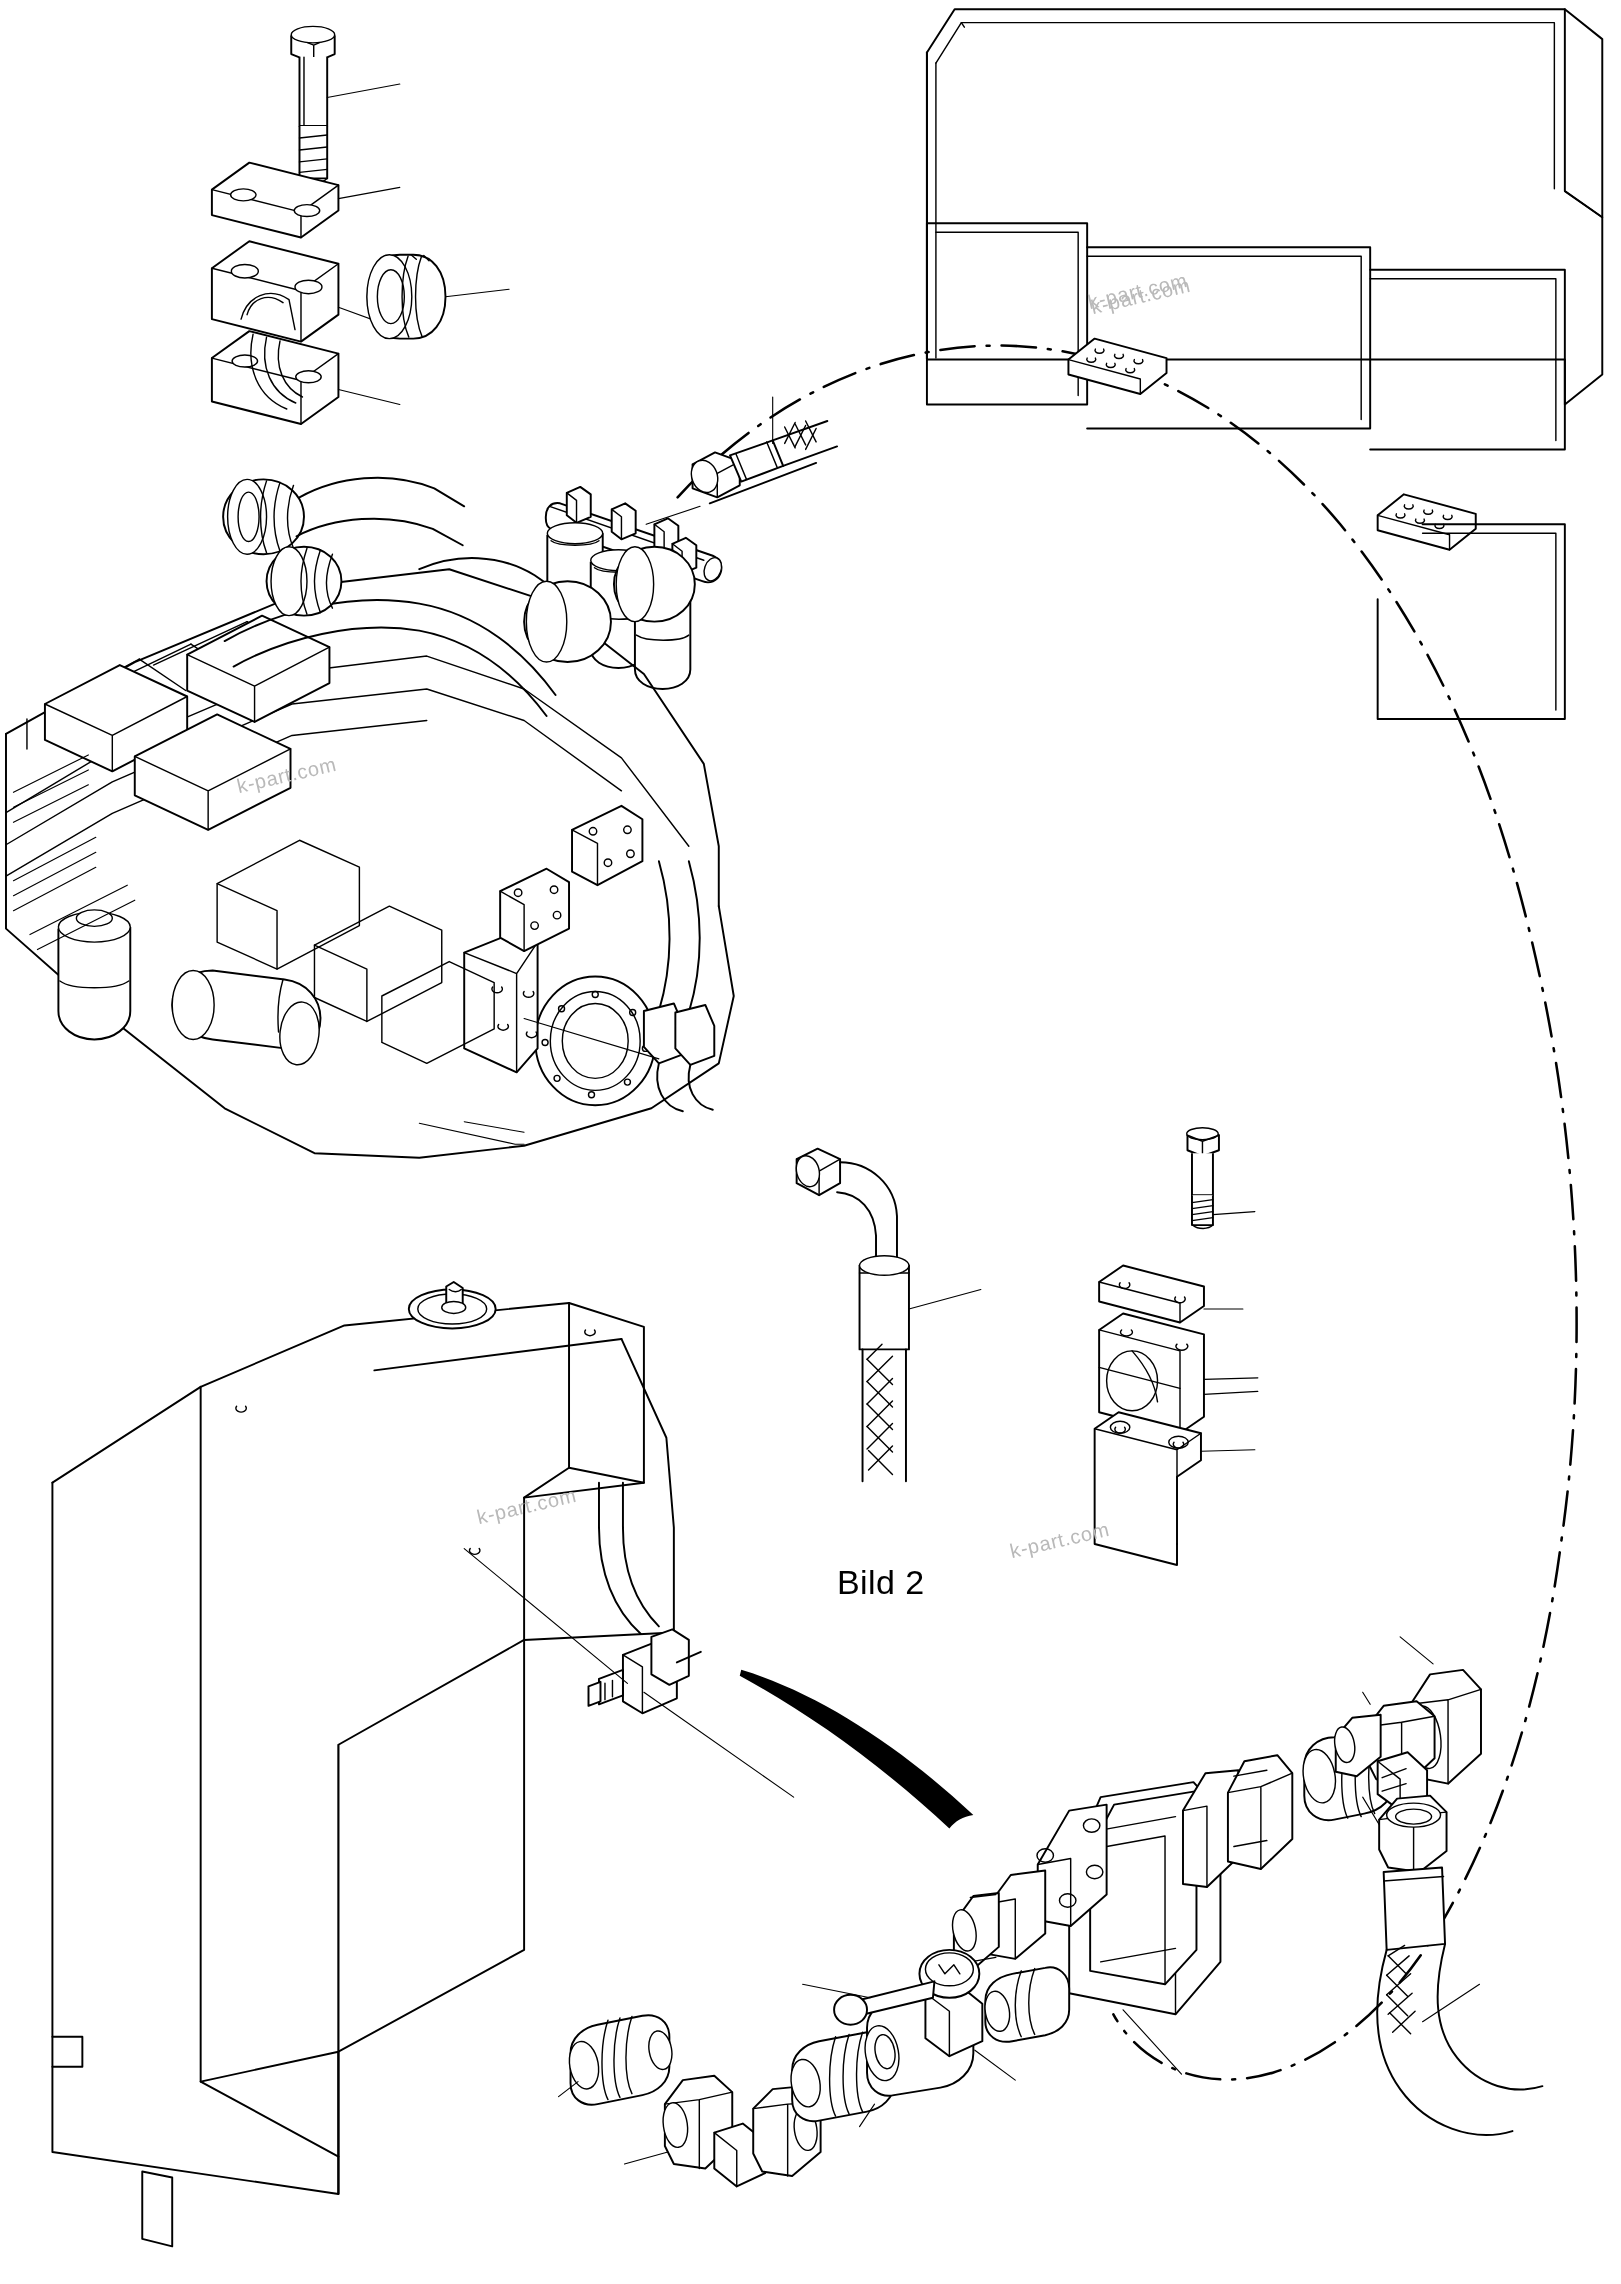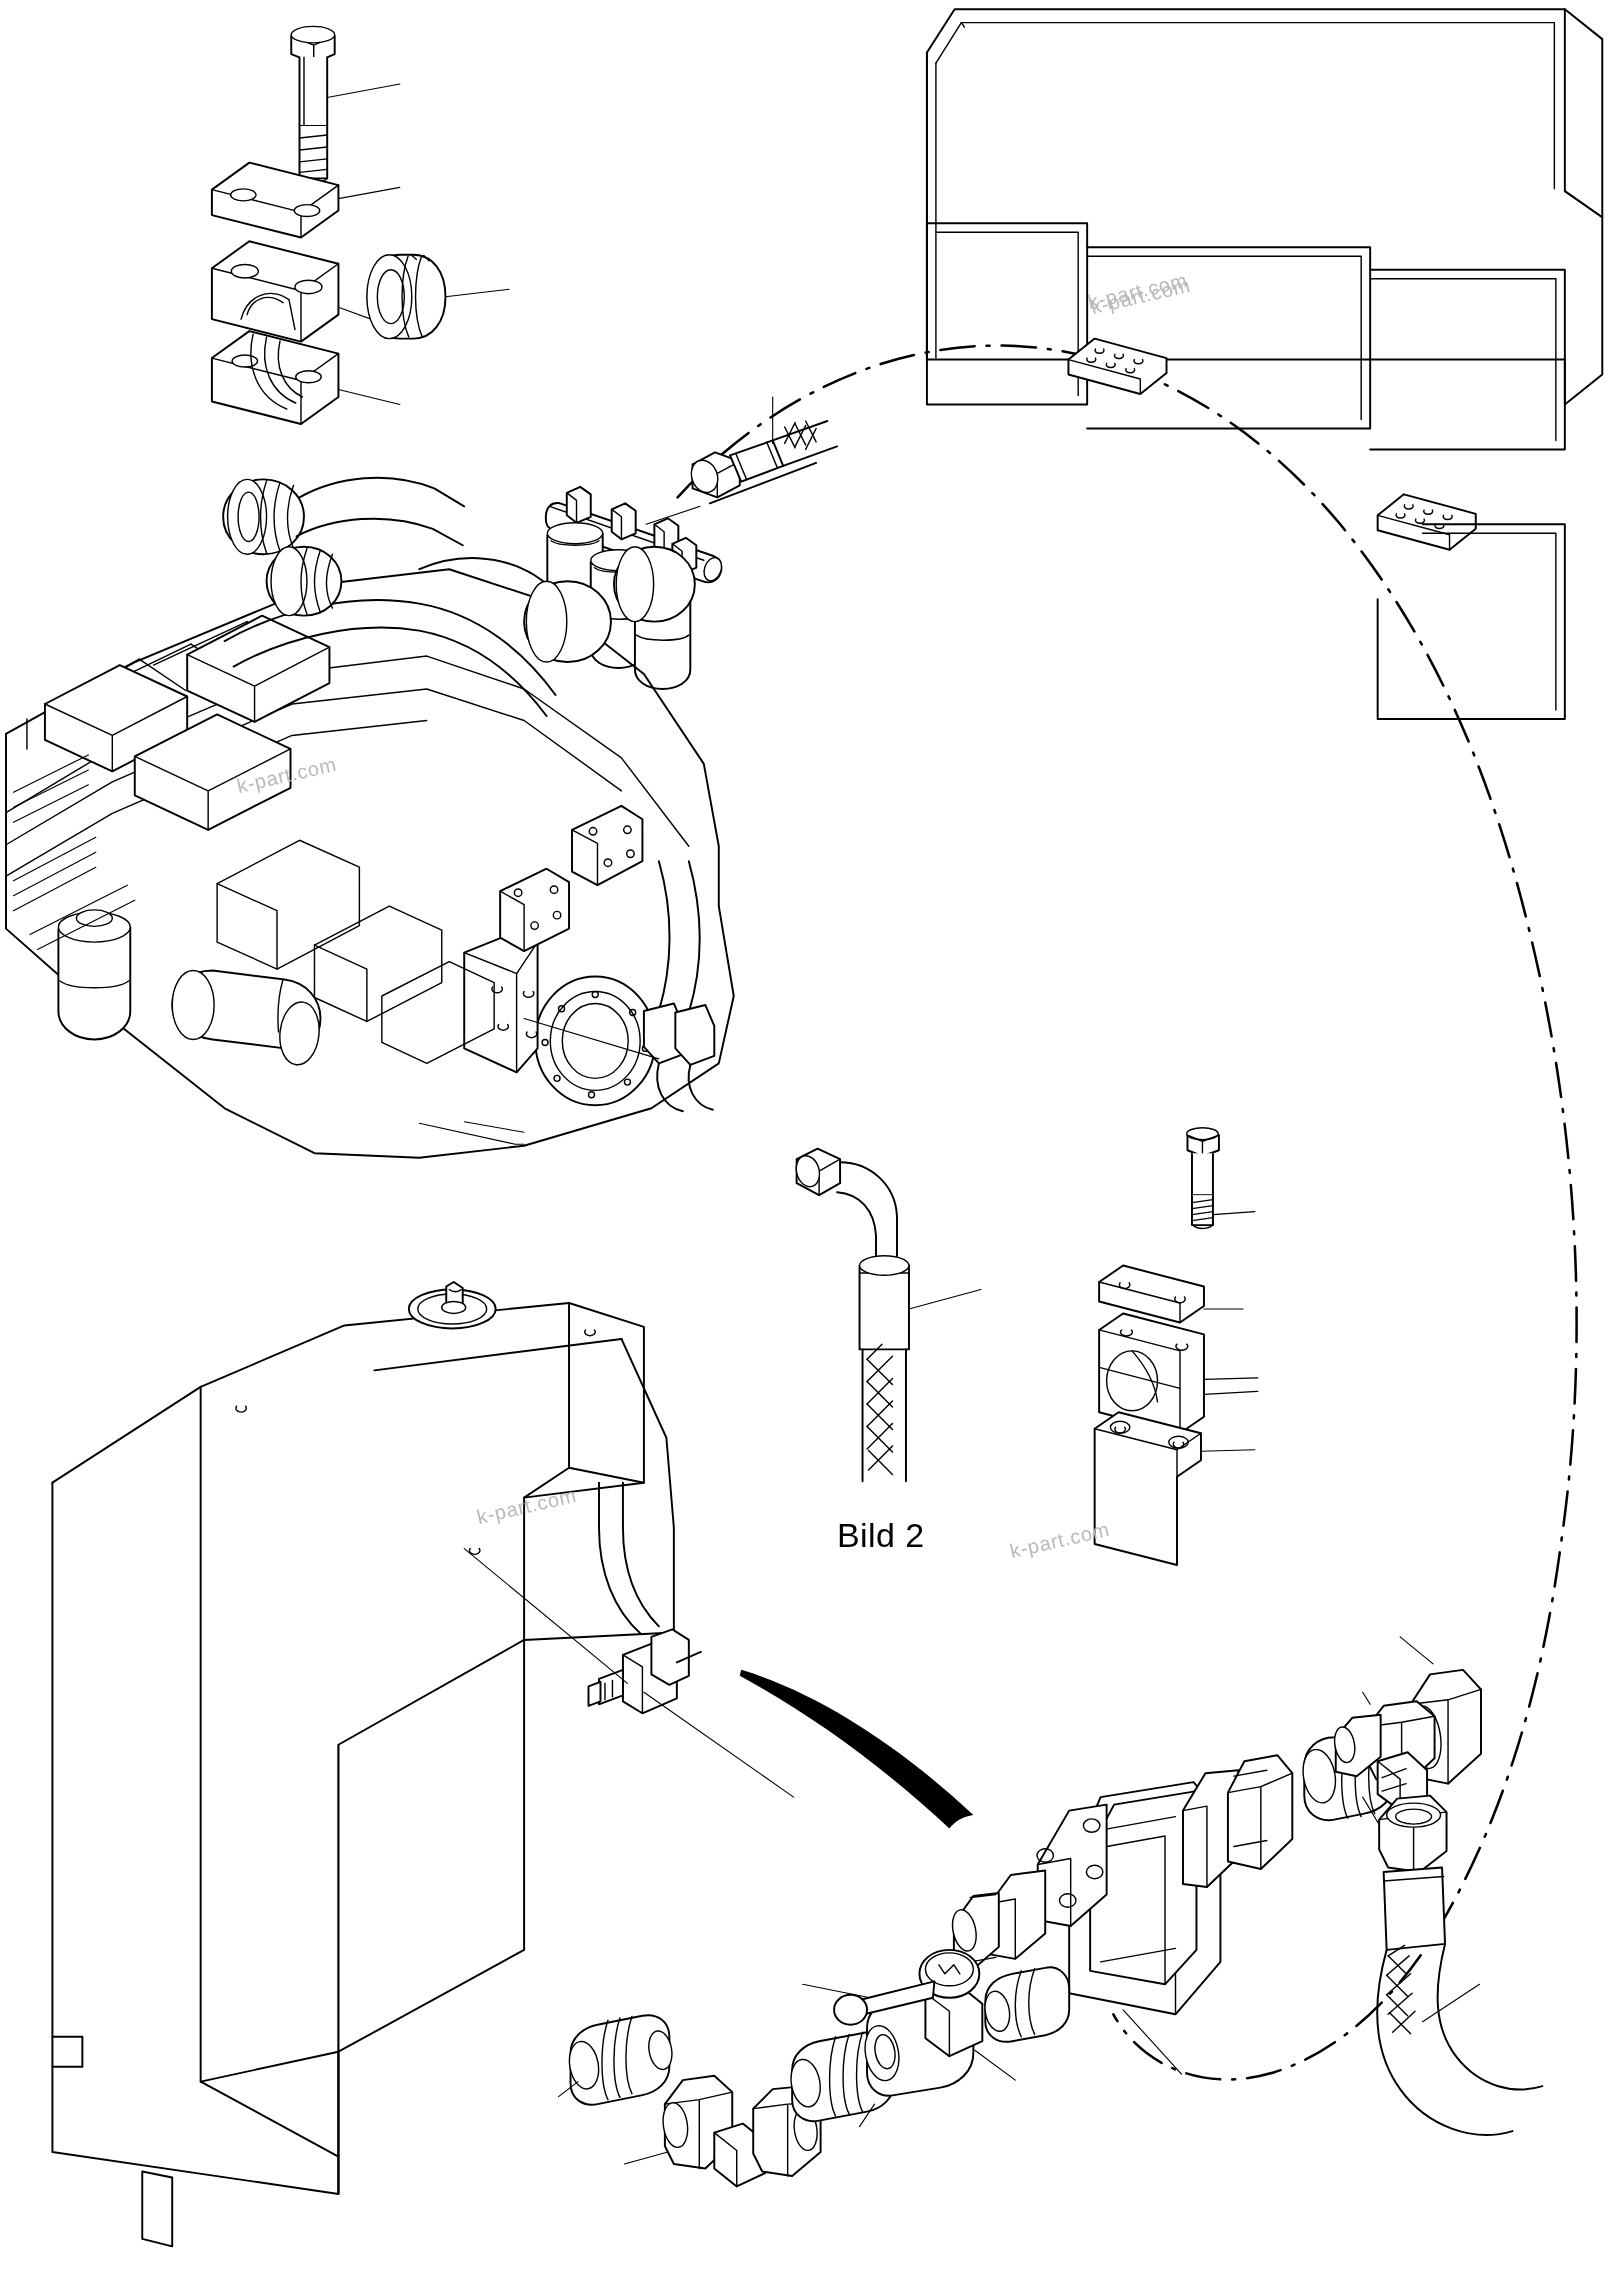--- a/index.html
+++ b/index.html
@@ -1,19 +1,19 @@
 <!DOCTYPE html>
 <html style="font-size:12px"><head>
 <meta charset="utf-8">
 <style>
   html,body{margin:0;padding:0;background:#ffffff;}
   body{font-family:"Liberation Sans",sans-serif;}
   #page{position:relative;width:1621px;height:2284px;background:#ffffff;overflow:hidden;}
   #page svg{position:absolute;left:0;top:0;width:1621px;height:2284px;}
-  .lbl{position:absolute;font-family:"Liberation Sans",sans-serif;color:#000;white-space:nowrap;}
+  .lbl{position:absolute;font-family:"Liberation Sans",sans-serif;color:#000;white-space:nowrap;margin-top:47px;}
   #bild2{left:837px;top:1516px;font-size:34px;letter-spacing:0.4px;}
   .wm{position:absolute;font-family:"Liberation Sans",sans-serif;color:#b9b9b9;white-space:nowrap;
       font-size:20px;letter-spacing:0.7px;}
   #wm1{left:1087px;top:280px;transform:rotate(-13deg);}
   #wm2{left:1090px;top:285px;transform:rotate(-13deg);}
   #wm3{left:476px;top:1495px;transform:rotate(-13deg);}
   #wm4{left:1009px;top:1529px;transform:rotate(-13deg);}
   #wm5{left:236px;top:764px;transform:rotate(-13deg);}
 </style>
 </head>

